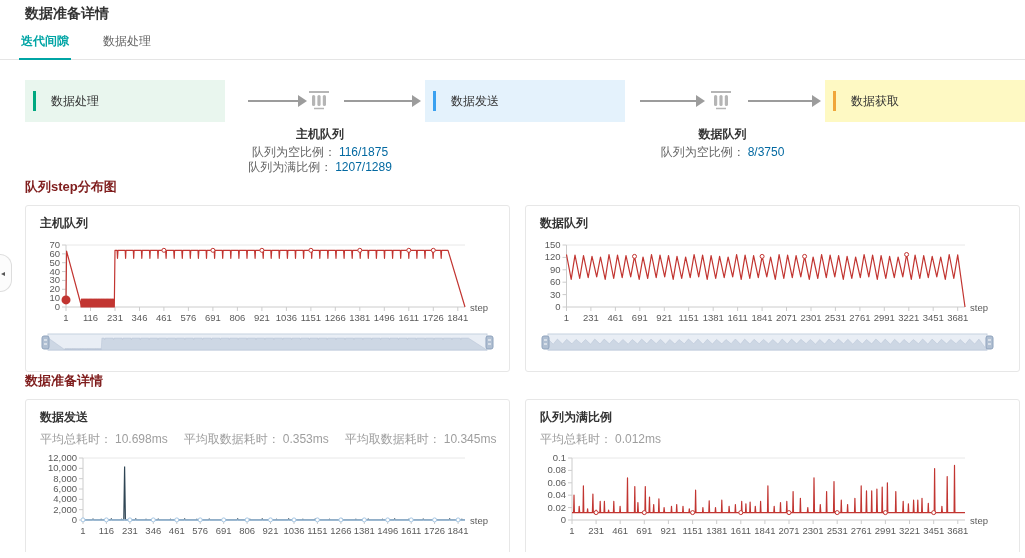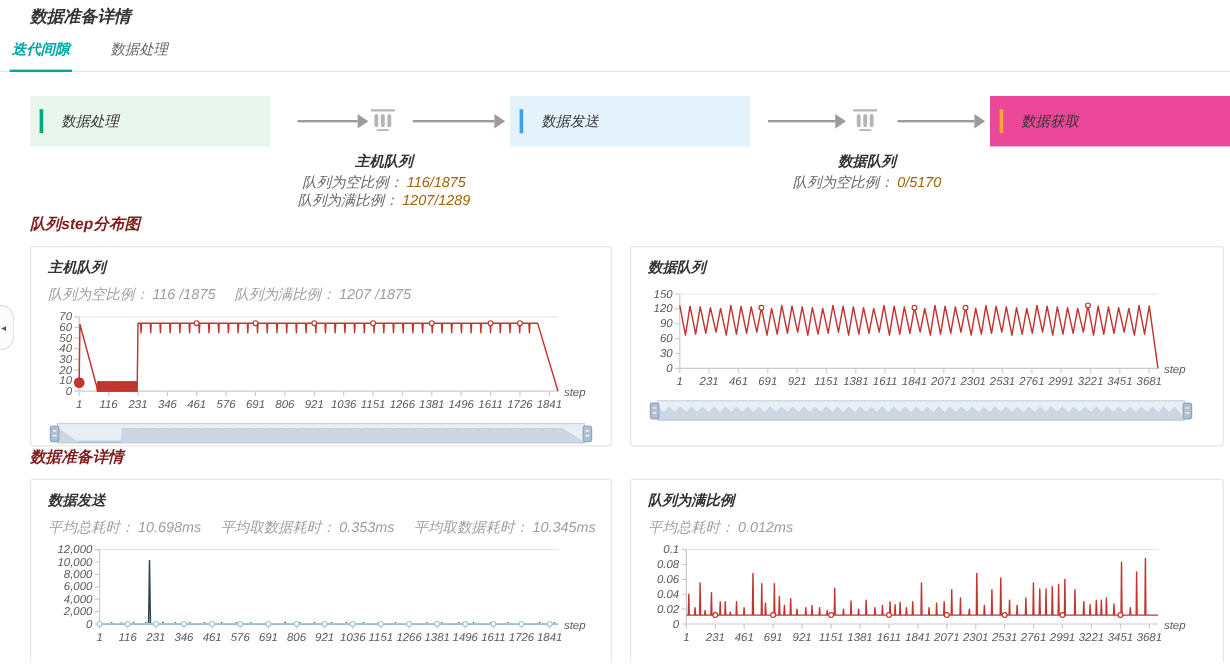--- a/index.html
+++ b/index.html
@@ -1,42 +1,42 @@
 <!DOCTYPE html>
 <html><head>
 <meta charset="utf-8">
 <style>
   * { box-sizing: border-box; margin: 0; padding: 0; }
   html,body { background:#fff; }
   body { font-family:"Liberation Sans","DejaVu Sans",sans-serif; color:#333; }
-  .page { position:relative; width:1025px; height:552px; background:#fff; overflow:hidden;font-style:italic; }
+  .page { position:relative; width:1025px; height:552px; background:#fff; overflow:hidden; }
 
   .page-title { font-size:14px; font-weight:bold; padding:5px 0 5px 25px; color:#333; }
 
-  .tabs { display:flex; gap:30px; padding-left:8px; border-bottom:1px solid #e5e5e5; }
+  .tabs { display:flex; gap:30px; padding-left:19px; border-bottom:1px solid #e5e5e5; }
   .tab { font-size:12px; padding:5px 2px 8px; color:#666; cursor:pointer; margin-bottom:-1px; }
   .tab.active { color:#00a5a5; font-weight:bold; border-bottom:2px solid #00a5a5; }
 
   .pipeline { position:relative; height:98px; margin-top:20px; }
   .pbox { position:absolute; top:0; width:200px; height:42px; display:flex; align-items:center; font-size:12px; color:#333; }
   .pbox .pbox-label { margin-left:26px; }
   .pbar { position:absolute; left:8px; top:11px; width:3px; height:20px; }
   .pbox.green { background:#e9f6ee; } .pbox.green .pbar { background:#00a880; }
   .pbox.blue  { background:#e4f2fc; } .pbox.blue  .pbar { background:#3aa1f0; }
-  .pbox.yellow{ background:#ec4899; } .pbox.yellow .pbar { background:#f0a63a; }
+  .pbox.yellow{ background:#fef9c3; } .pbox.yellow .pbar { background:#f0a63a; }
 
   .parrow { position:absolute; top:20px; border-top:2px solid #9c9c9c; }
   .parrow::after { content:''; position:absolute; right:-9px; top:-7px;
     border-left:9px solid #9c9c9c; border-top:6px solid transparent; border-bottom:6px solid transparent; }
 
   .qicon { position:absolute; top:7px; width:26px; height:26px; }
   .qlabel { position:absolute; top:46px; text-align:center; font-size:12px; }
   .qname { font-weight:bold; color:#333; margin-bottom:2px; }
   .qstats .stat { display:block; color:#666; line-height:15px; }
-  .qstats .stat-value { color:#a16207; margin-left:3px; }
+  .qstats .stat-value { color:#0369a1; margin-left:3px; }
 
   .section-title { font-size:13px; font-weight:bold; color:#7f1d1d; margin:0 0 9px 25px; }
   .cards-row { display:flex; gap:15px; margin:0 5px 0 25px; }
   .chart-card { background:#fff; border:1px solid #e7e7e7; border-radius:3px; padding:9px 14px 6px; height:167px; overflow:hidden; }
   .chart-card.c485 { width:485px; } .chart-card.c495 { width:495px; }
   .card-title { font-size:12px; font-weight:bold; color:#333; margin-bottom:5px; }
   .card-stats { font-size:12px; color:#9e9e9e; margin-bottom:2px; white-space:nowrap; }
   .card-stats .stat { margin-right:16px; }
   .card-stats .stat-value { margin-left:3px; }
   .chart-svg { display:block; }
@@ -93,35 +93,34 @@
         <line x1="3" y1="5" x2="23" y2="5" stroke="#b5b5b5" stroke-width="2"></line>
         <rect x="6" y="8" width="3.2" height="11" rx="1.6" fill="#b5b5b5"></rect>
         <rect x="11.4" y="8" width="3.2" height="11" rx="1.6" fill="#b5b5b5"></rect>
         <rect x="16.8" y="8" width="3.2" height="11" rx="1.6" fill="#b5b5b5"></rect>
         <line x1="8" y1="21.5" x2="18" y2="21.5" stroke="#b5b5b5" stroke-width="1.5"></line>
       </svg>
     </div>
     <div class="qlabel" style="left:635px;width:175px">
       <div class="qname">数据队列</div>
       <div class="qstats">
-          <span class="stat"><span class="stat-label">队列为空比例：</span><span class="stat-value">0/5170</span></span>
+          <span class="stat"><span class="stat-label">队列为空比例：</span><span class="stat-value">8/3750</span></span>
         </div>
     </div>
     <div class="parrow" style="left:748px;width:64px"></div>
     <div class="pbox yellow" style="left:825px">
       <span class="pbar"></span>
       <span class="pbox-label">数据获取</span>
     </div>
   </div>
 
   <div class="section-title">队列step分布图</div>
   <div class="cards-row">
     <div class="chart-card c485">
       <div class="card-title">主机队列</div>
-      <div class="card-stats"><span class="stat"><span class="stat-label">队列为空比例：</span><span class="stat-value">116 /1875</span></span><span class="stat"><span class="stat-label">队列为满比例：</span><span class="stat-value">1207 /1875</span></span></div>
       <svg class="chart-svg" width="455" height="92" viewBox="0 0 455 92">
           <line x1="26" y1="8" x2="425" y2="8" stroke="#e8e8e8"></line>
           <line x1="26" y1="8" x2="26" y2="70" stroke="#ccc"></line>
           <line x1="26" y1="70" x2="425" y2="70" stroke="#ccc"></line>
           <line x1="22" y1="70" x2="26" y2="70" stroke="#ccc"></line>
           <text x="20" y="73" text-anchor="end" class="tick">0</text>
           <line x1="22" y1="61.142857142857146" x2="26" y2="61.142857142857146" stroke="#ccc"></line>
           <text x="20" y="64.14285714285714" text-anchor="end" class="tick">10</text>
           <line x1="22" y1="52.28571428571429" x2="26" y2="52.28571428571429" stroke="#ccc"></line>
           <text x="20" y="55.28571428571429" text-anchor="end" class="tick">20</text>

